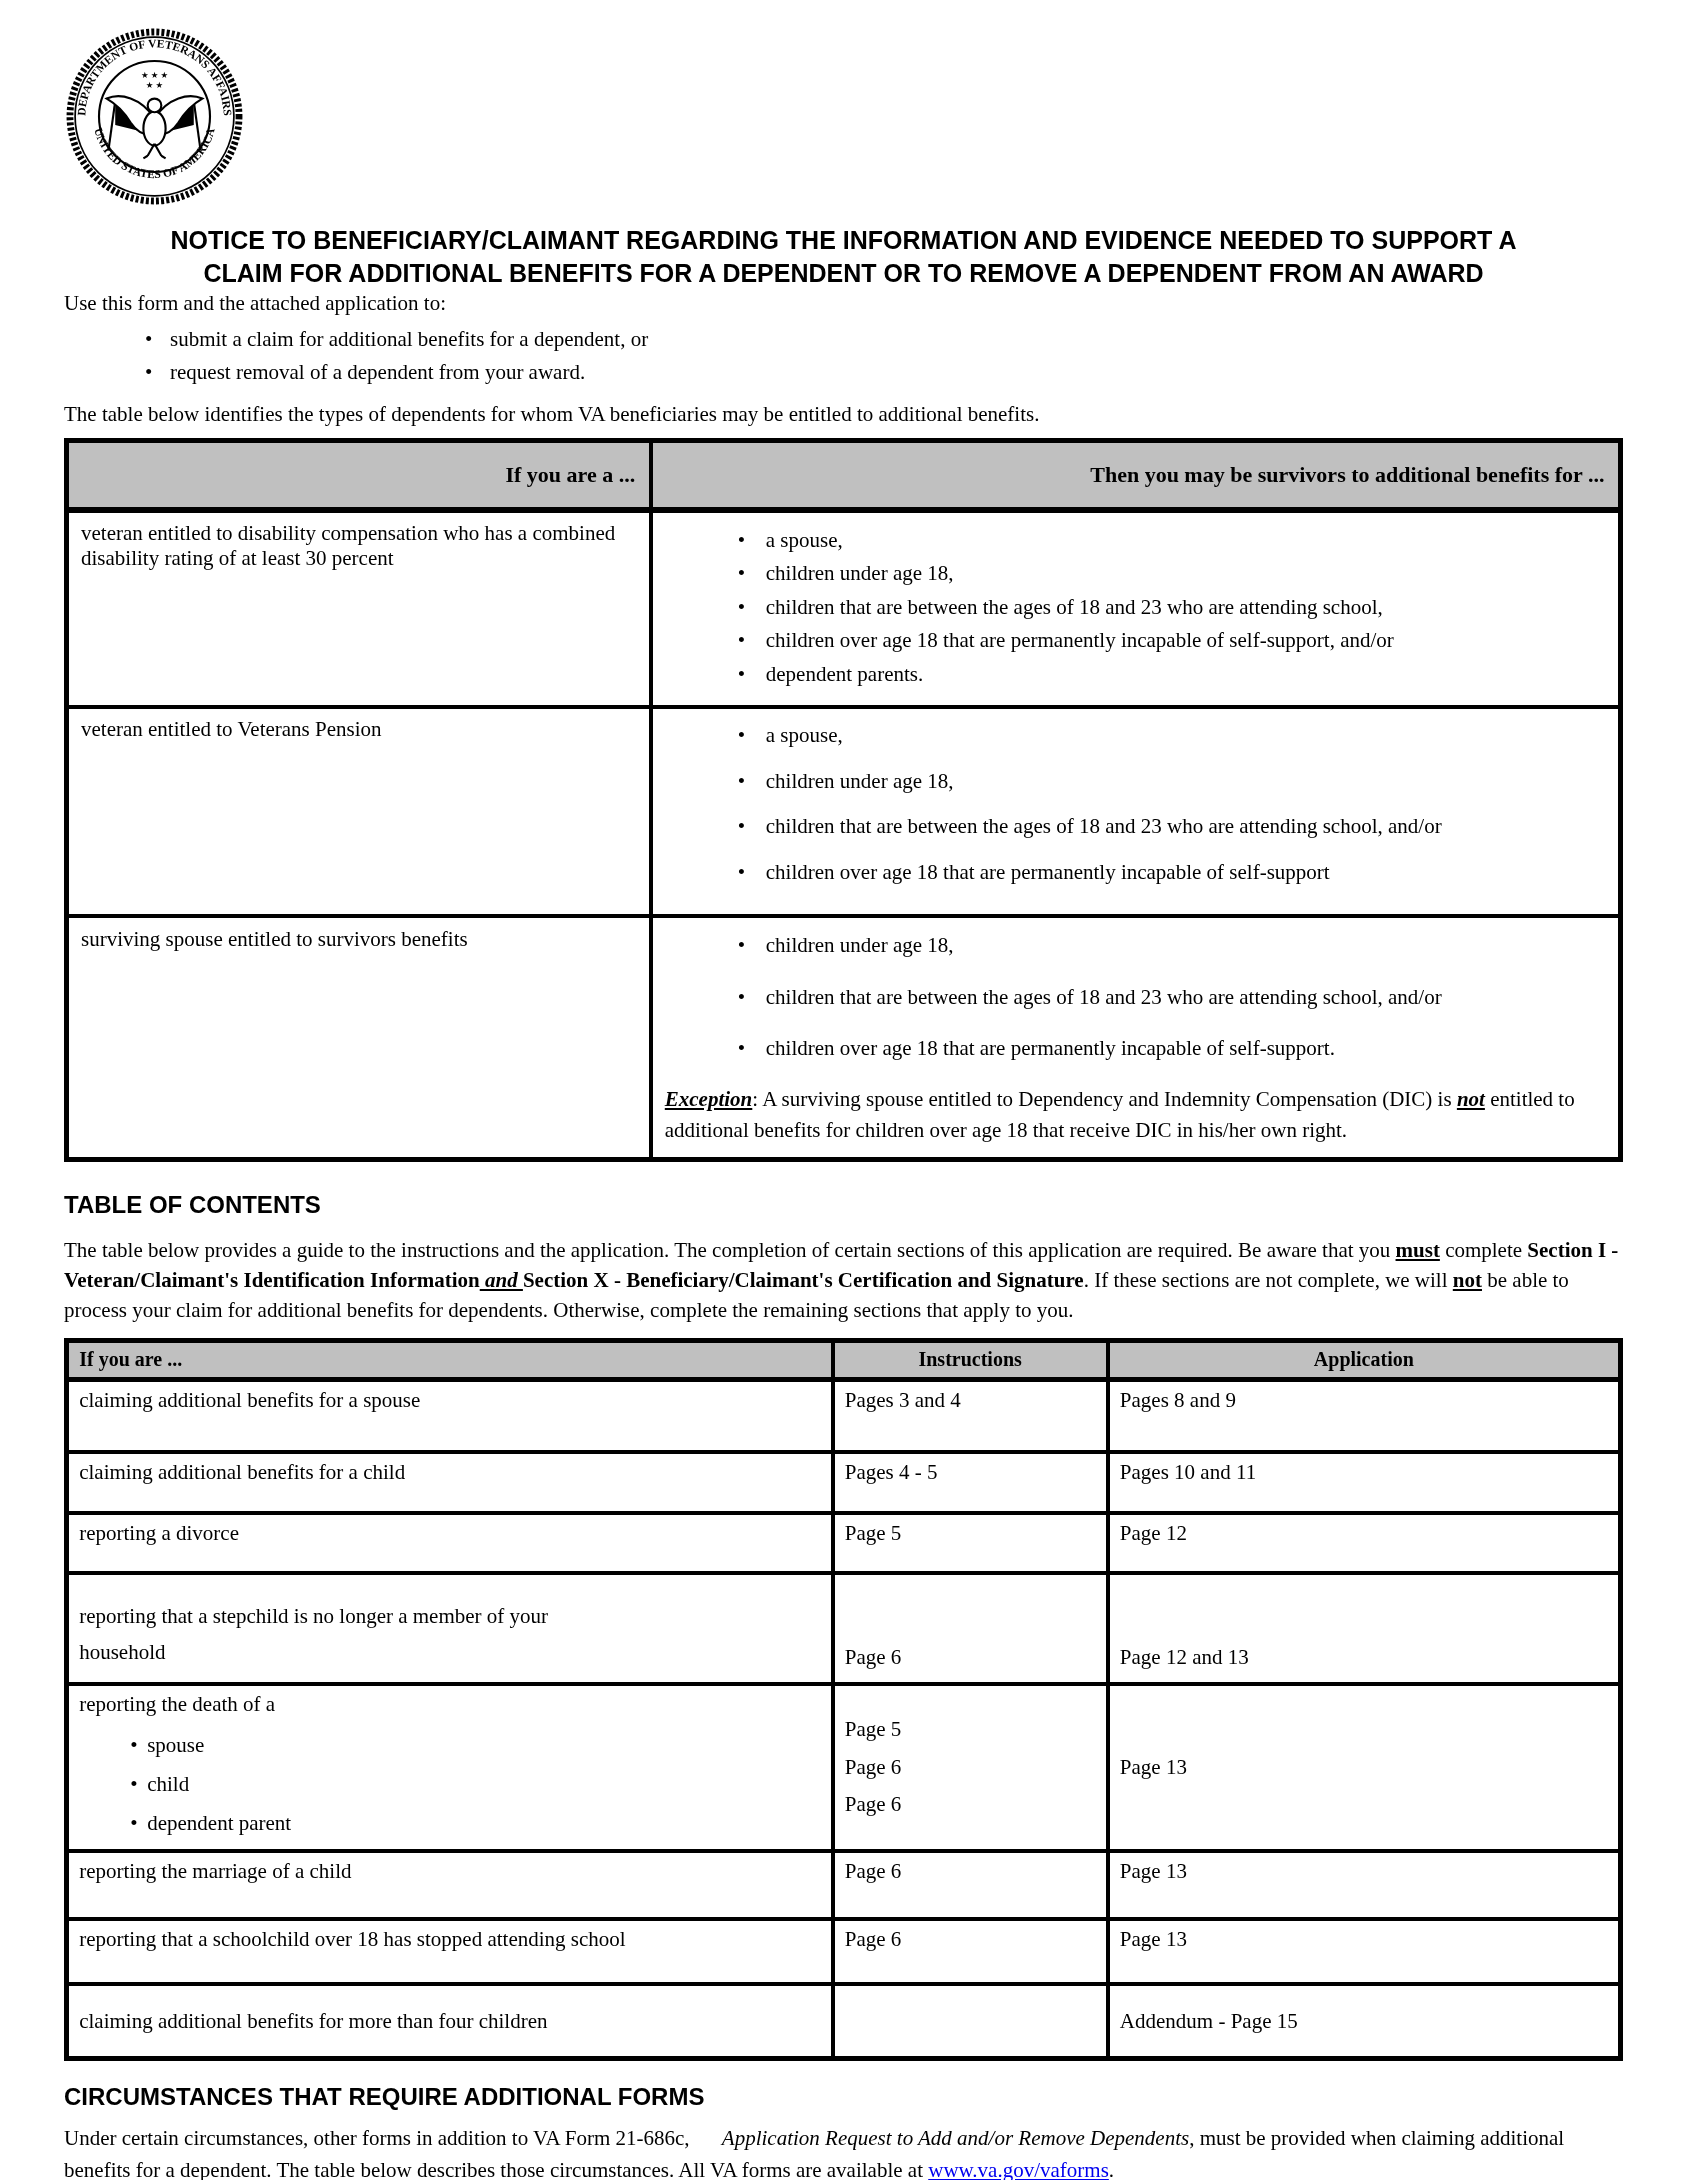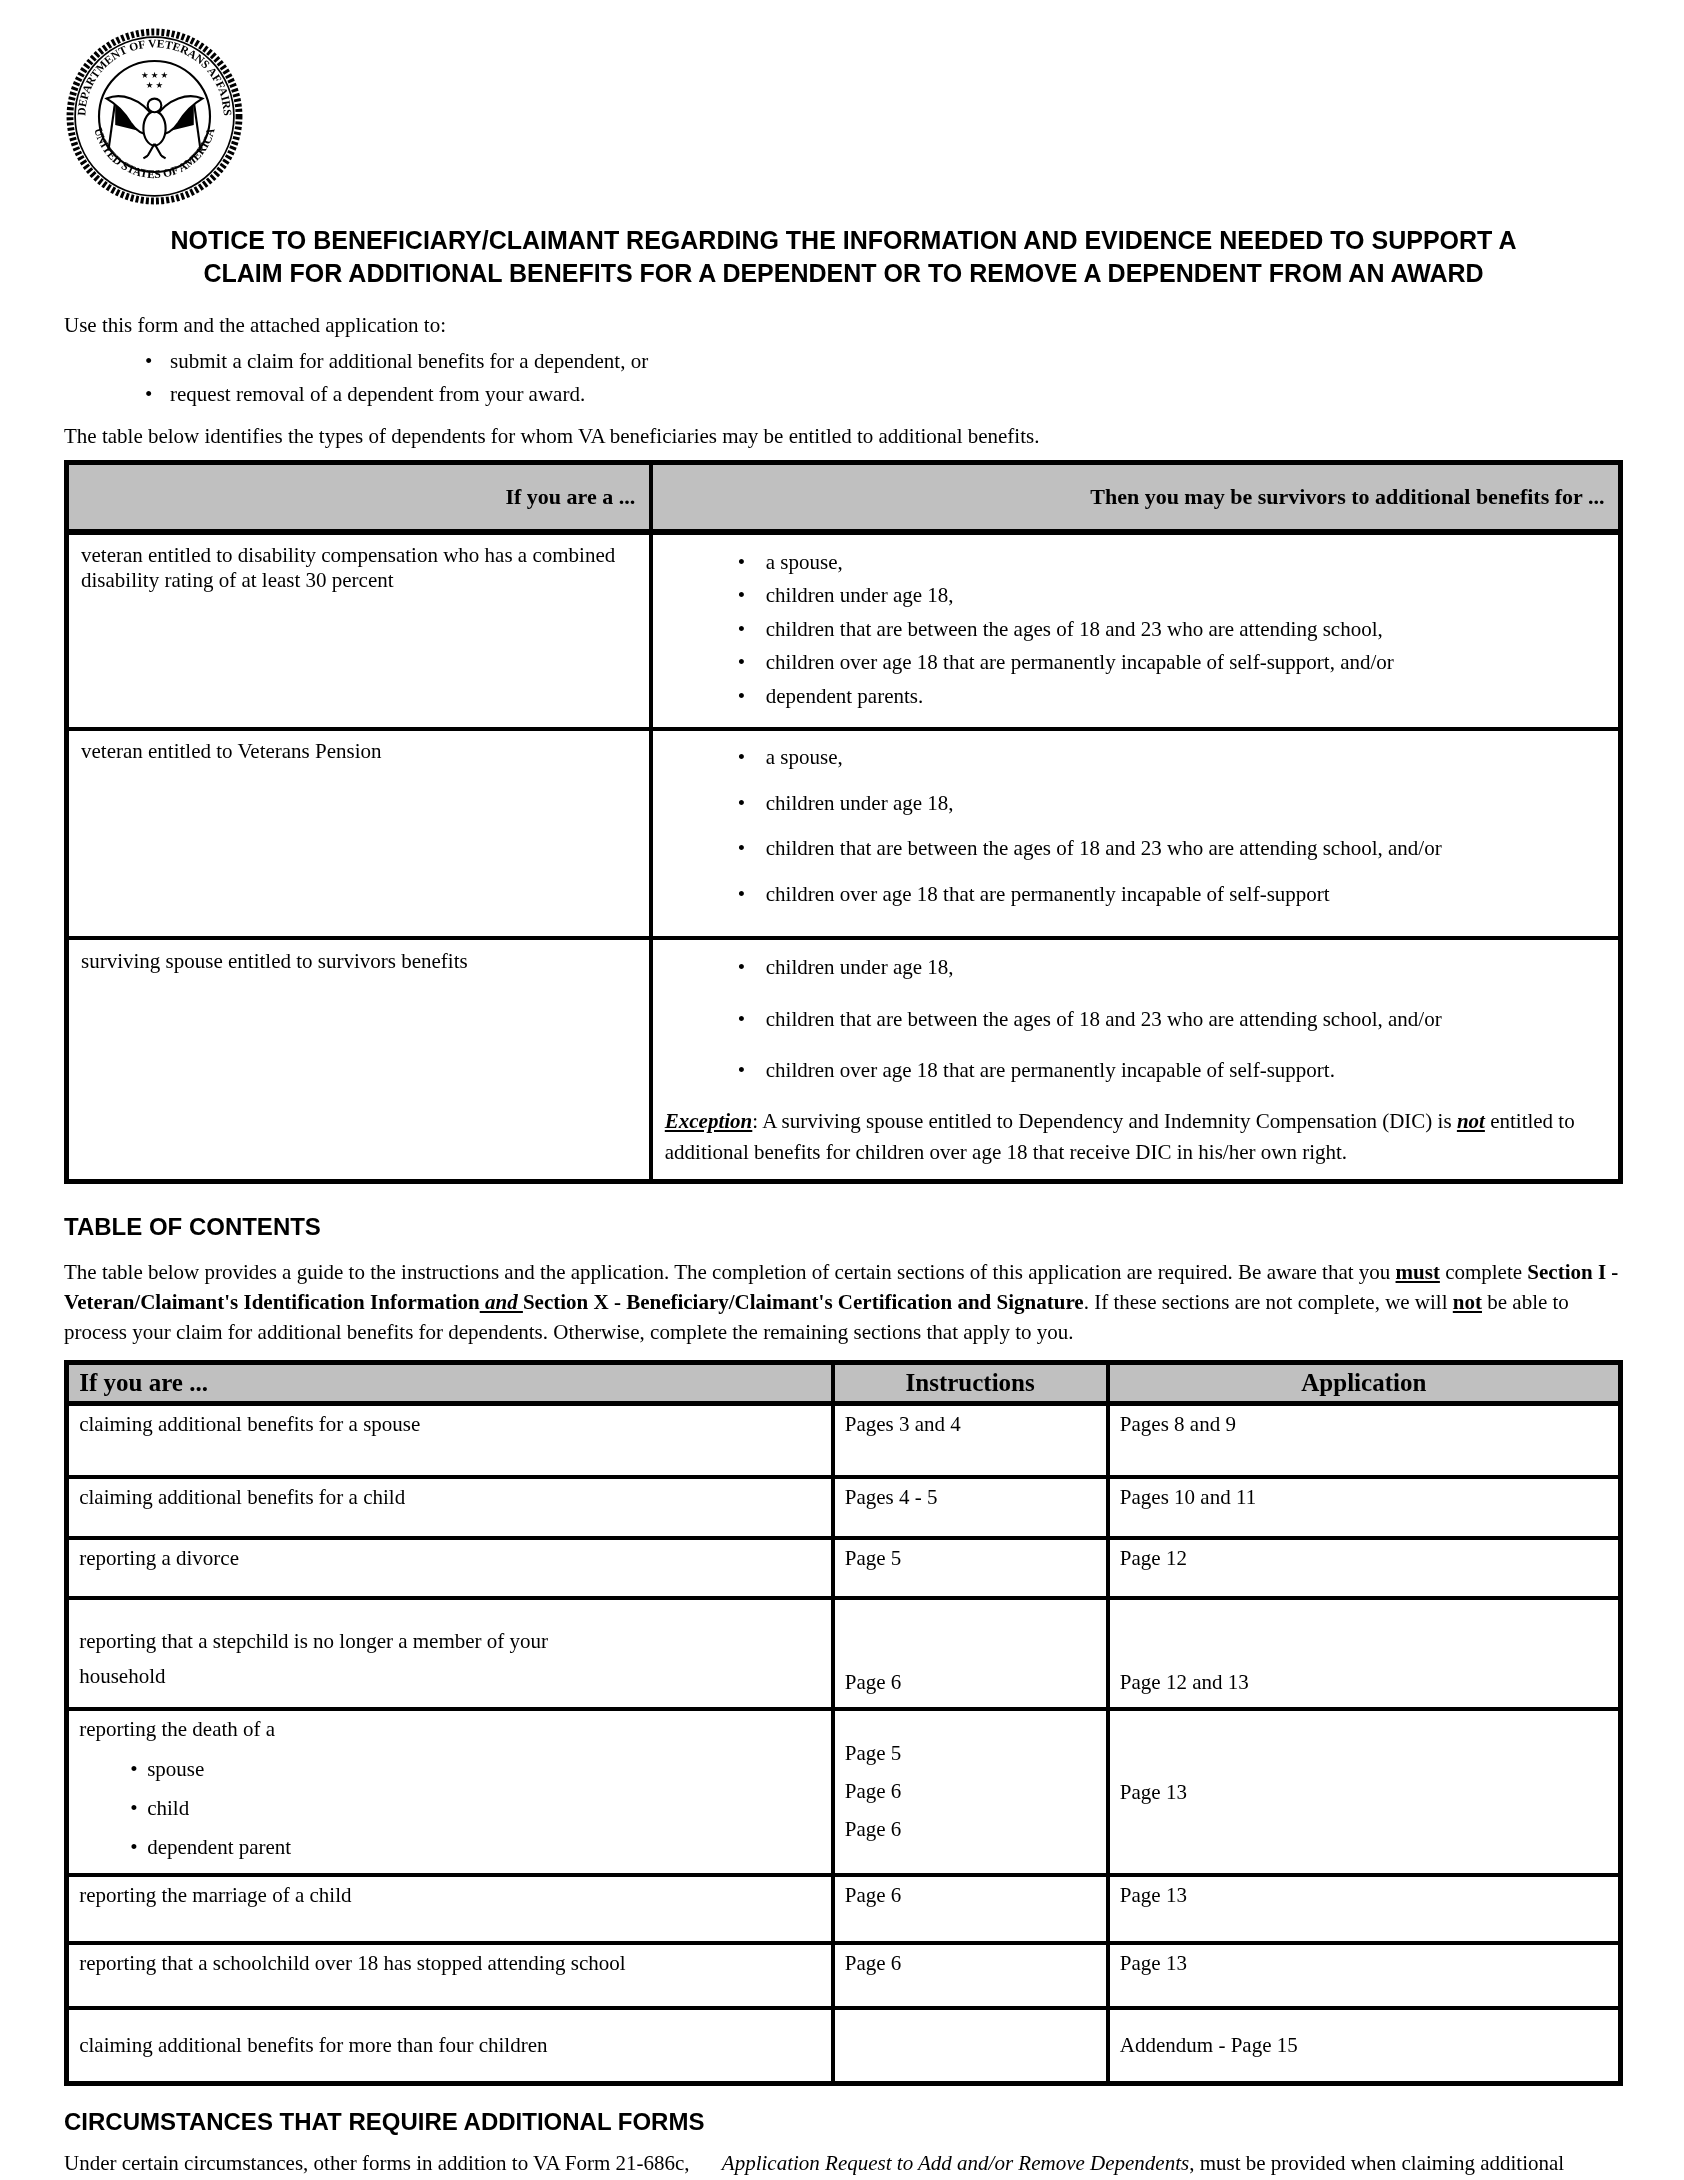--- a/index.html
+++ b/index.html
@@ -23,21 +23,21 @@
   .doc-title {
     margin-top: 17px;
     text-align: center;
     font-family: "Liberation Sans", sans-serif;
     font-weight: bold;
     font-size: 25px;
     line-height: 1.35;
   }
 
   
-  .intro-lead { margin-top: 22px; }
+  .intro-lead { }
   .intro-bullets { list-style: none; margin: 6.8px 0 0 0; padding: 0; }
   .intro-bullets li { position: relative; padding-left: 106px; line-height: 33px; }
   .intro-bullets li::before { content: "\2022"; position: absolute; left: 81px; }
   .table-note { margin-top: 13.6px; }
 
   
   table { width: 100%; border-collapse: collapse; table-layout: fixed; }
   th, td { border: 4.3px solid #000; }
   table { border: 5.1px solid #000; }
   th { background: #c0c0c0; font-weight: bold; text-align: left; }
@@ -79,21 +79,21 @@
   .bi { font-weight: bold; font-style: italic; text-decoration: underline; }
   .biu { font-weight: bold; text-decoration: underline; }
 
   .toc-intro { margin-top: 17px; line-height: 1.42; }
 
   
   .toc { margin-top: 12px; }
   .toc col.c1 { width: 49.3%; }
   .toc col.c2 { width: 17.7%; }
   .toc col.c3 { width: 33.0%; }
-  .toc th { font-size: 25px; padding: 4.3px 10.2px; height: 39px; vertical-align: middle; border-bottom-width: 5.1px; }
+  .toc th { font-size: 20px; padding: 4.3px 10.2px; height: 39px; vertical-align: middle; border-bottom-width: 5.1px; }
   .toc th.center { text-align: center; }
   .toc td { vertical-align: top; padding: 6px 10.2px; }
   .toc tr.h1 { height: 73px; }
   .toc tr.h2 { height: 61px; }
   .toc tr.h3 { height: 60px; }
   .toc tr.h4 { height: 111px; }
   .toc tr.h5 { height: 143px; }
   .toc tr.h6 { height: 68px; }
   .toc tr.h7 { height: 65px; }
   .toc tr.h8 { height: 75px; }

